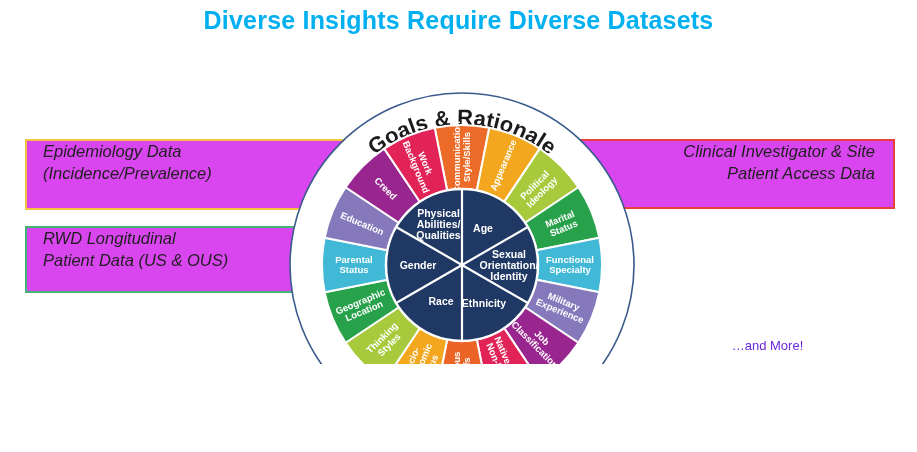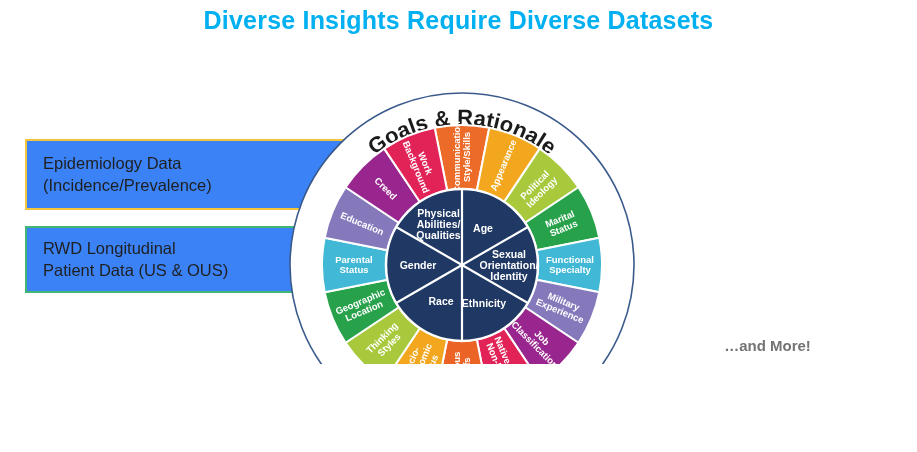--- a/index.html
+++ b/index.html
@@ -5,54 +5,58 @@
   html,body{margin:0;padding:0;background:#fff;}
   #stage{
     position:relative;width:917px;height:364px;background:#fff;overflow:hidden;
     font-family:"Liberation Sans",sans-serif;
   }
   .title{
     position:absolute;top:6px;left:0;width:100%;text-align:center;
     font-size:25px;font-weight:bold;letter-spacing:.2px;
   }
   .databox{
-    position:absolute;background:#3b82f6;border:2px solid #888;
-    display:flex;align-items:center;box-sizing:border-box;
-    font-size:16.5px;line-height:1.33;color:#1f1f1f;white-space:pre-line;
+    position:absolute;background:#d946ef;border:2px solid #888;
+    display:flex;align-items:flex-start;box-sizing:border-box;
+    font-size:16.5px;line-height:1.33;color:#1f1f1f;white-space:pre-line;font-style:italic;
   }
   .box-l{left:25px;width:530px;padding-left:16px;}
   .box-l1{top:139px;height:71px;}
   .box-l2{top:226px;height:67px;}
   .box-l3{top:316px;height:70px;}
   .box-r{left:480px;width:415px;box-sizing:border-box;}
   .box-r1{top:139px;height:70px;justify-content:flex-end;text-align:right;padding-right:18px;}
   .box-r2{top:227px;height:70px;justify-content:center;text-align:center;padding-left:170px;}
   .and-more{
     position:absolute;left:640px;top:325px;width:255px;height:40px;
     display:flex;align-items:center;justify-content:center;
-    font-size:15px;font-weight:bold;color:#737373;
+    font-size:13px;font-weight:normal;color:#6d28d9;
   }
   #wheel{position:absolute;left:272px;top:75px;width:380px;height:380px;}
 </style>
 </head>
 <body>
 
 <div id="stage">
 
   <div class="title" style="color: rgb(0, 176, 240);">Diverse Insights Require Diverse Datasets</div>
 
   <div class="databox box-l box-l1" style="border-color: rgb(243, 197, 61);">
     <span>Epidemiology Data
 (Incidence/Prevalence)</span>
   </div>
   <div class="databox box-l box-l2" style="border-color: rgb(65, 181, 117);">
     <span>RWD Longitudinal
 Patient Data (US &amp; OUS)</span>
   </div>
 
+  <div class="databox box-r box-r1" style="border-color: rgb(232, 64, 63);">
+    <span>Clinical Investigator &amp; Site
+Patient Access Data</span>
+  </div>
 
   <div class="and-more">…and More!</div>
 
   <svg id="wheel" viewBox="0 0 380 380" xmlns="http://www.w3.org/2000/svg">
       <circle cx="190" cy="190" r="172" fill="#ffffff" stroke="#3A5A8C" stroke-width="1.6"></circle>
       <defs>
         <path id="arcTop" d="M 50.00 190.00 A 140 140 0 0 1 330.00 190.00" fill="none"></path>
         <path id="arcBot" d="M 33.00 190.00 A 157 157 0 0 0 347.00 190.00" fill="none"></path>
       </defs>
       <text font-size="22" font-weight="bold" fill="#1b1b1b"><textPath href="#arcTop" startOffset="50%" text-anchor="middle">Goals &amp; Rationale</textPath></text>

